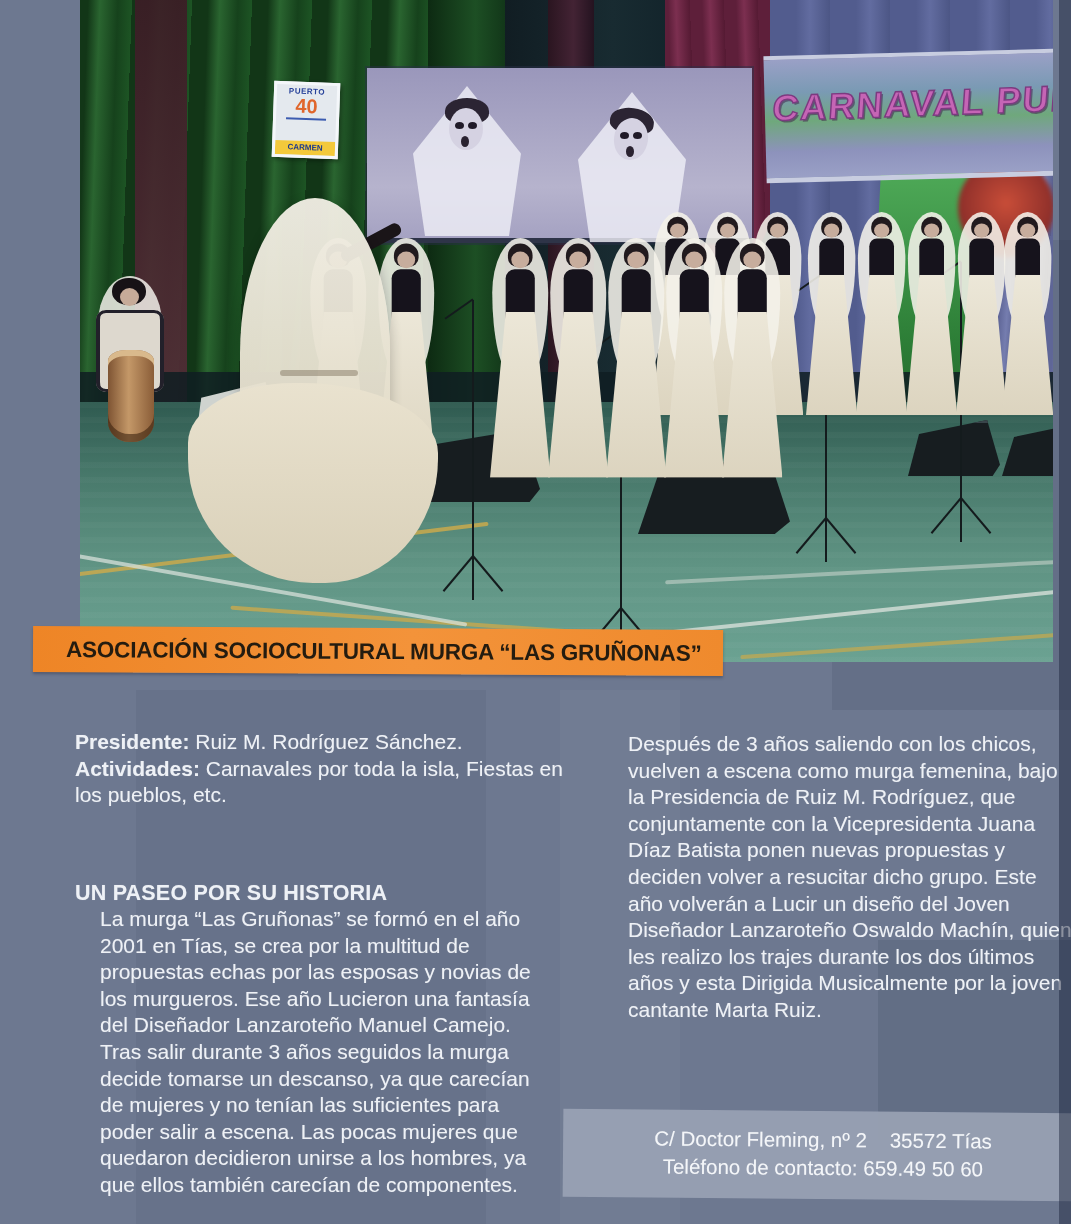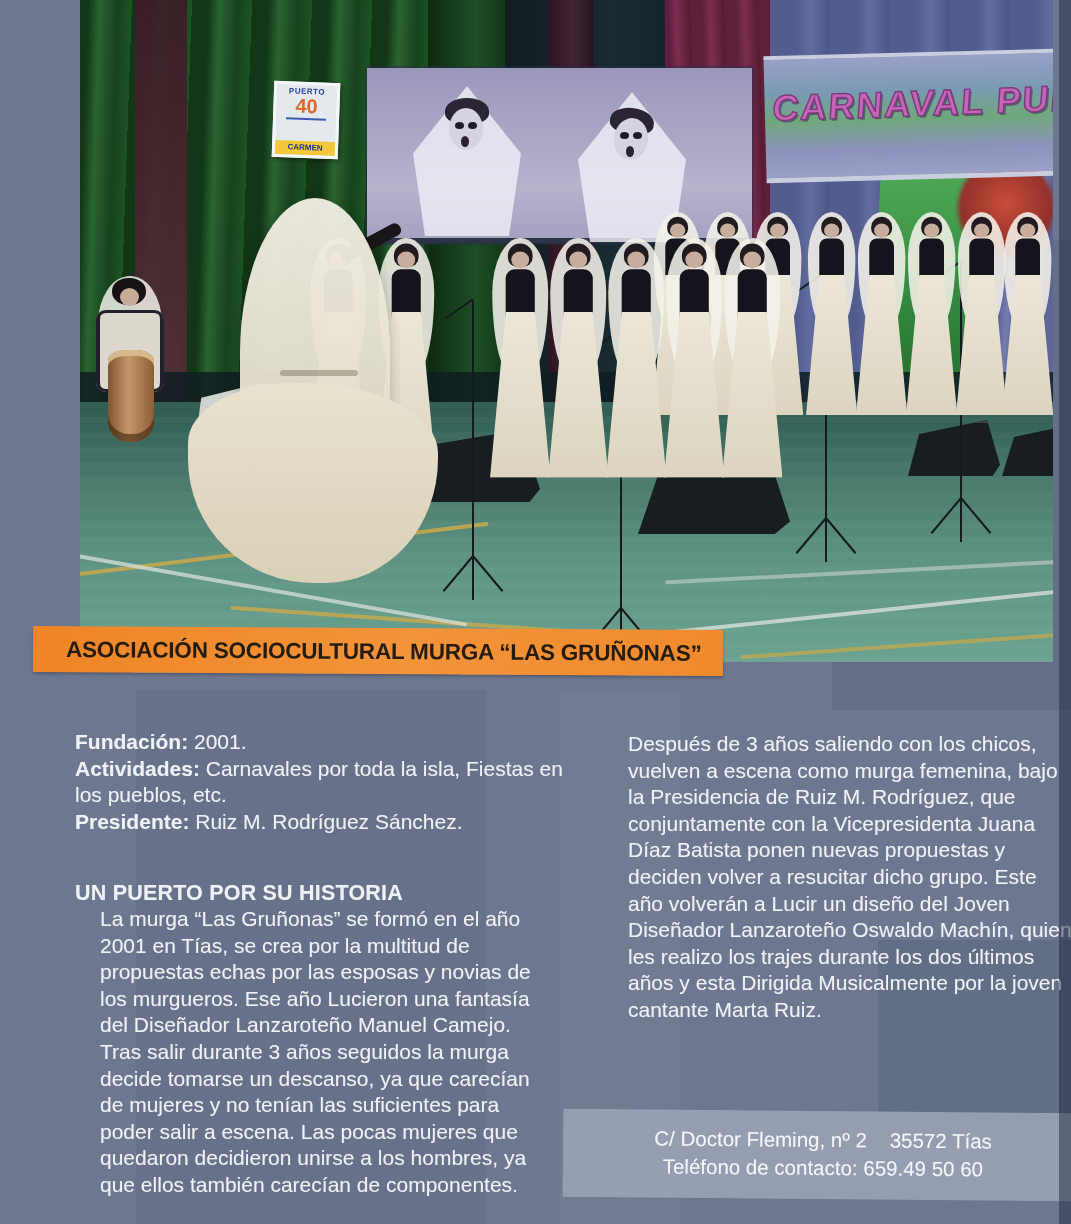--- a/index.html
+++ b/index.html
@@ -331,26 +331,25 @@
       <div class="cp-body"></div>
       <div class="cp-drum"></div>
     </div>
   </div>
 
   <div class="title-banner">
     <span>ASOCIACIÓN SOCIOCULTURAL MURGA “LAS GRUÑONAS”</span>
   </div>
 
   <div class="field-block txt-soft">
-    <p><b>Fundación:</b><span> 2001.</span></p>
+    <p><b>Presidente:</b><span> Ruiz M. Rodríguez Sánchez.</span></p>
     <p><b>Actividades:</b><span> Carnavales por toda la isla, Fiestas en los pueblos, etc.</span></p>
-    <p><b>Presidente:</b><span> Ruiz M. Rodríguez Sánchez.</span></p>
   </div>
 
-  <div class="history-heading txt-soft">UN PUERTO POR SU HISTORIA</div>
+  <div class="history-heading txt-soft">UN PASEO POR SU HISTORIA</div>
   <div class="para left txt-soft">La murga “Las Gruñonas” se formó en el año
 2001 en Tías, se crea por la multitud de
 propuestas echas por las esposas y novias de
 los murgueros. Ese año Lucieron una fantasía
 del Diseñador Lanzaroteño Manuel Camejo.
 Tras salir durante 3 años seguidos la murga
 decide tomarse un descanso, ya que carecían
 de mujeres y no tenían las suficientes para
 poder salir a escena. Las pocas mujeres que
 quedaron decidieron unirse a los hombres, ya

